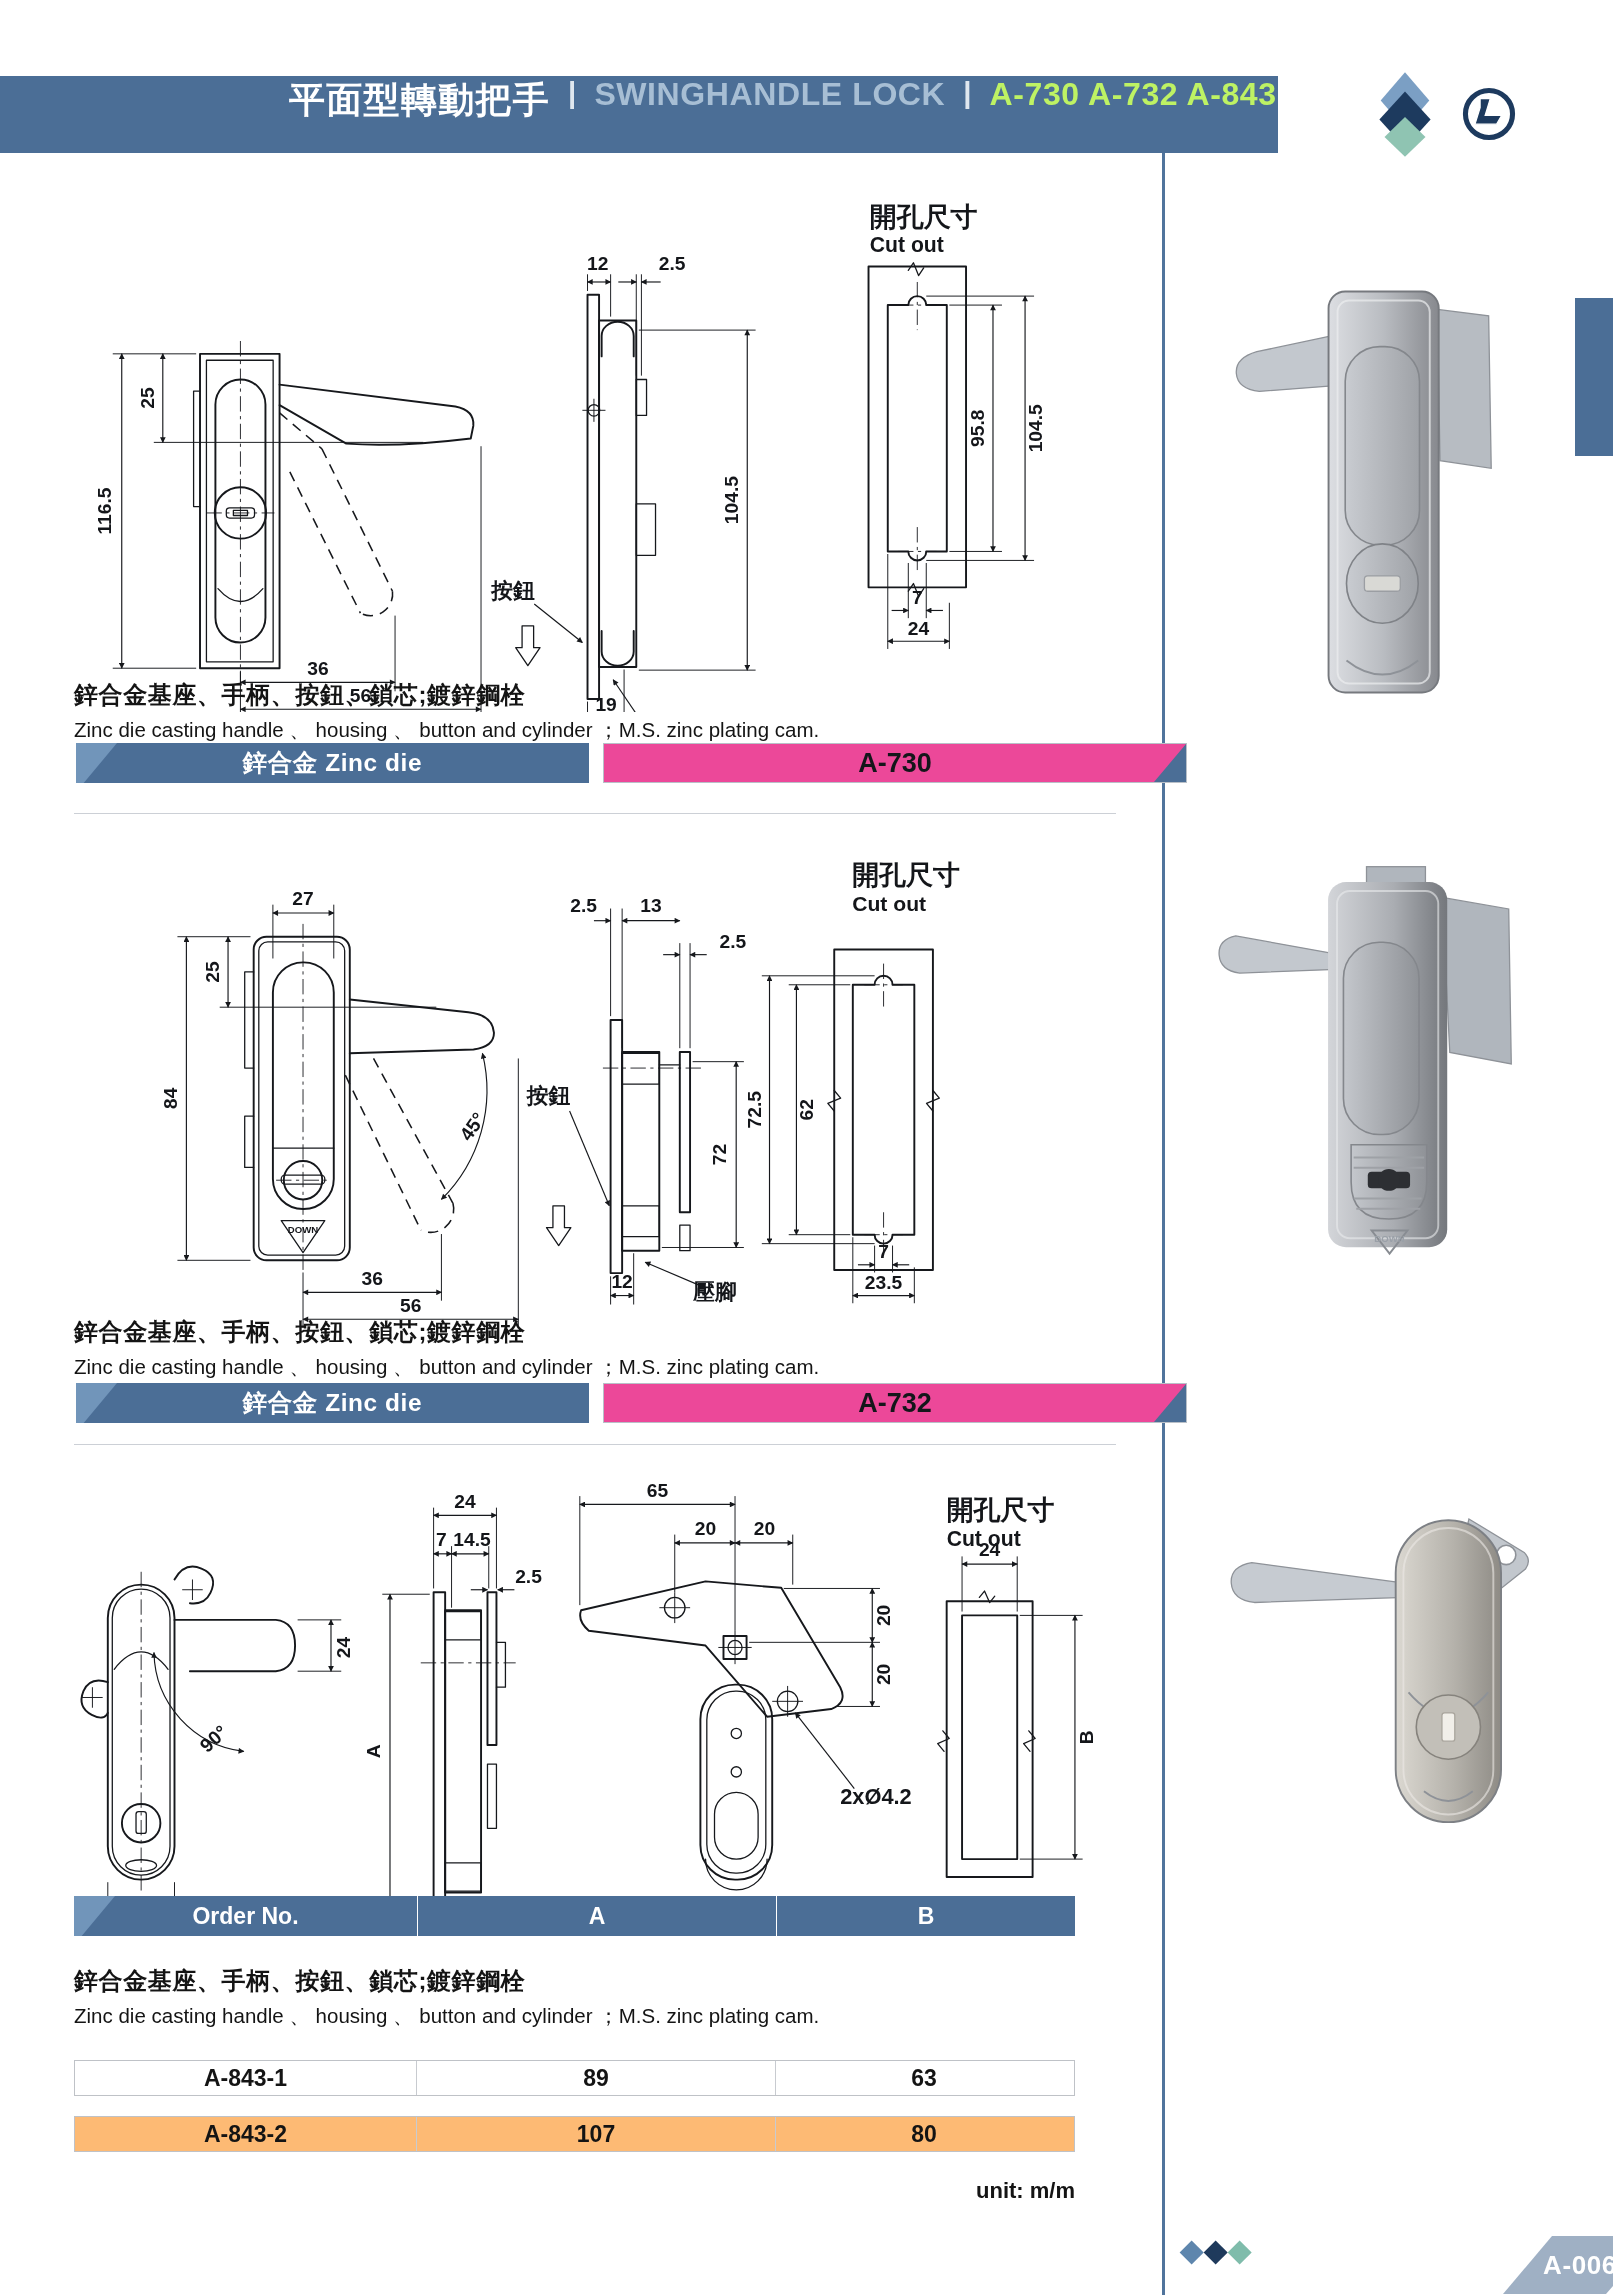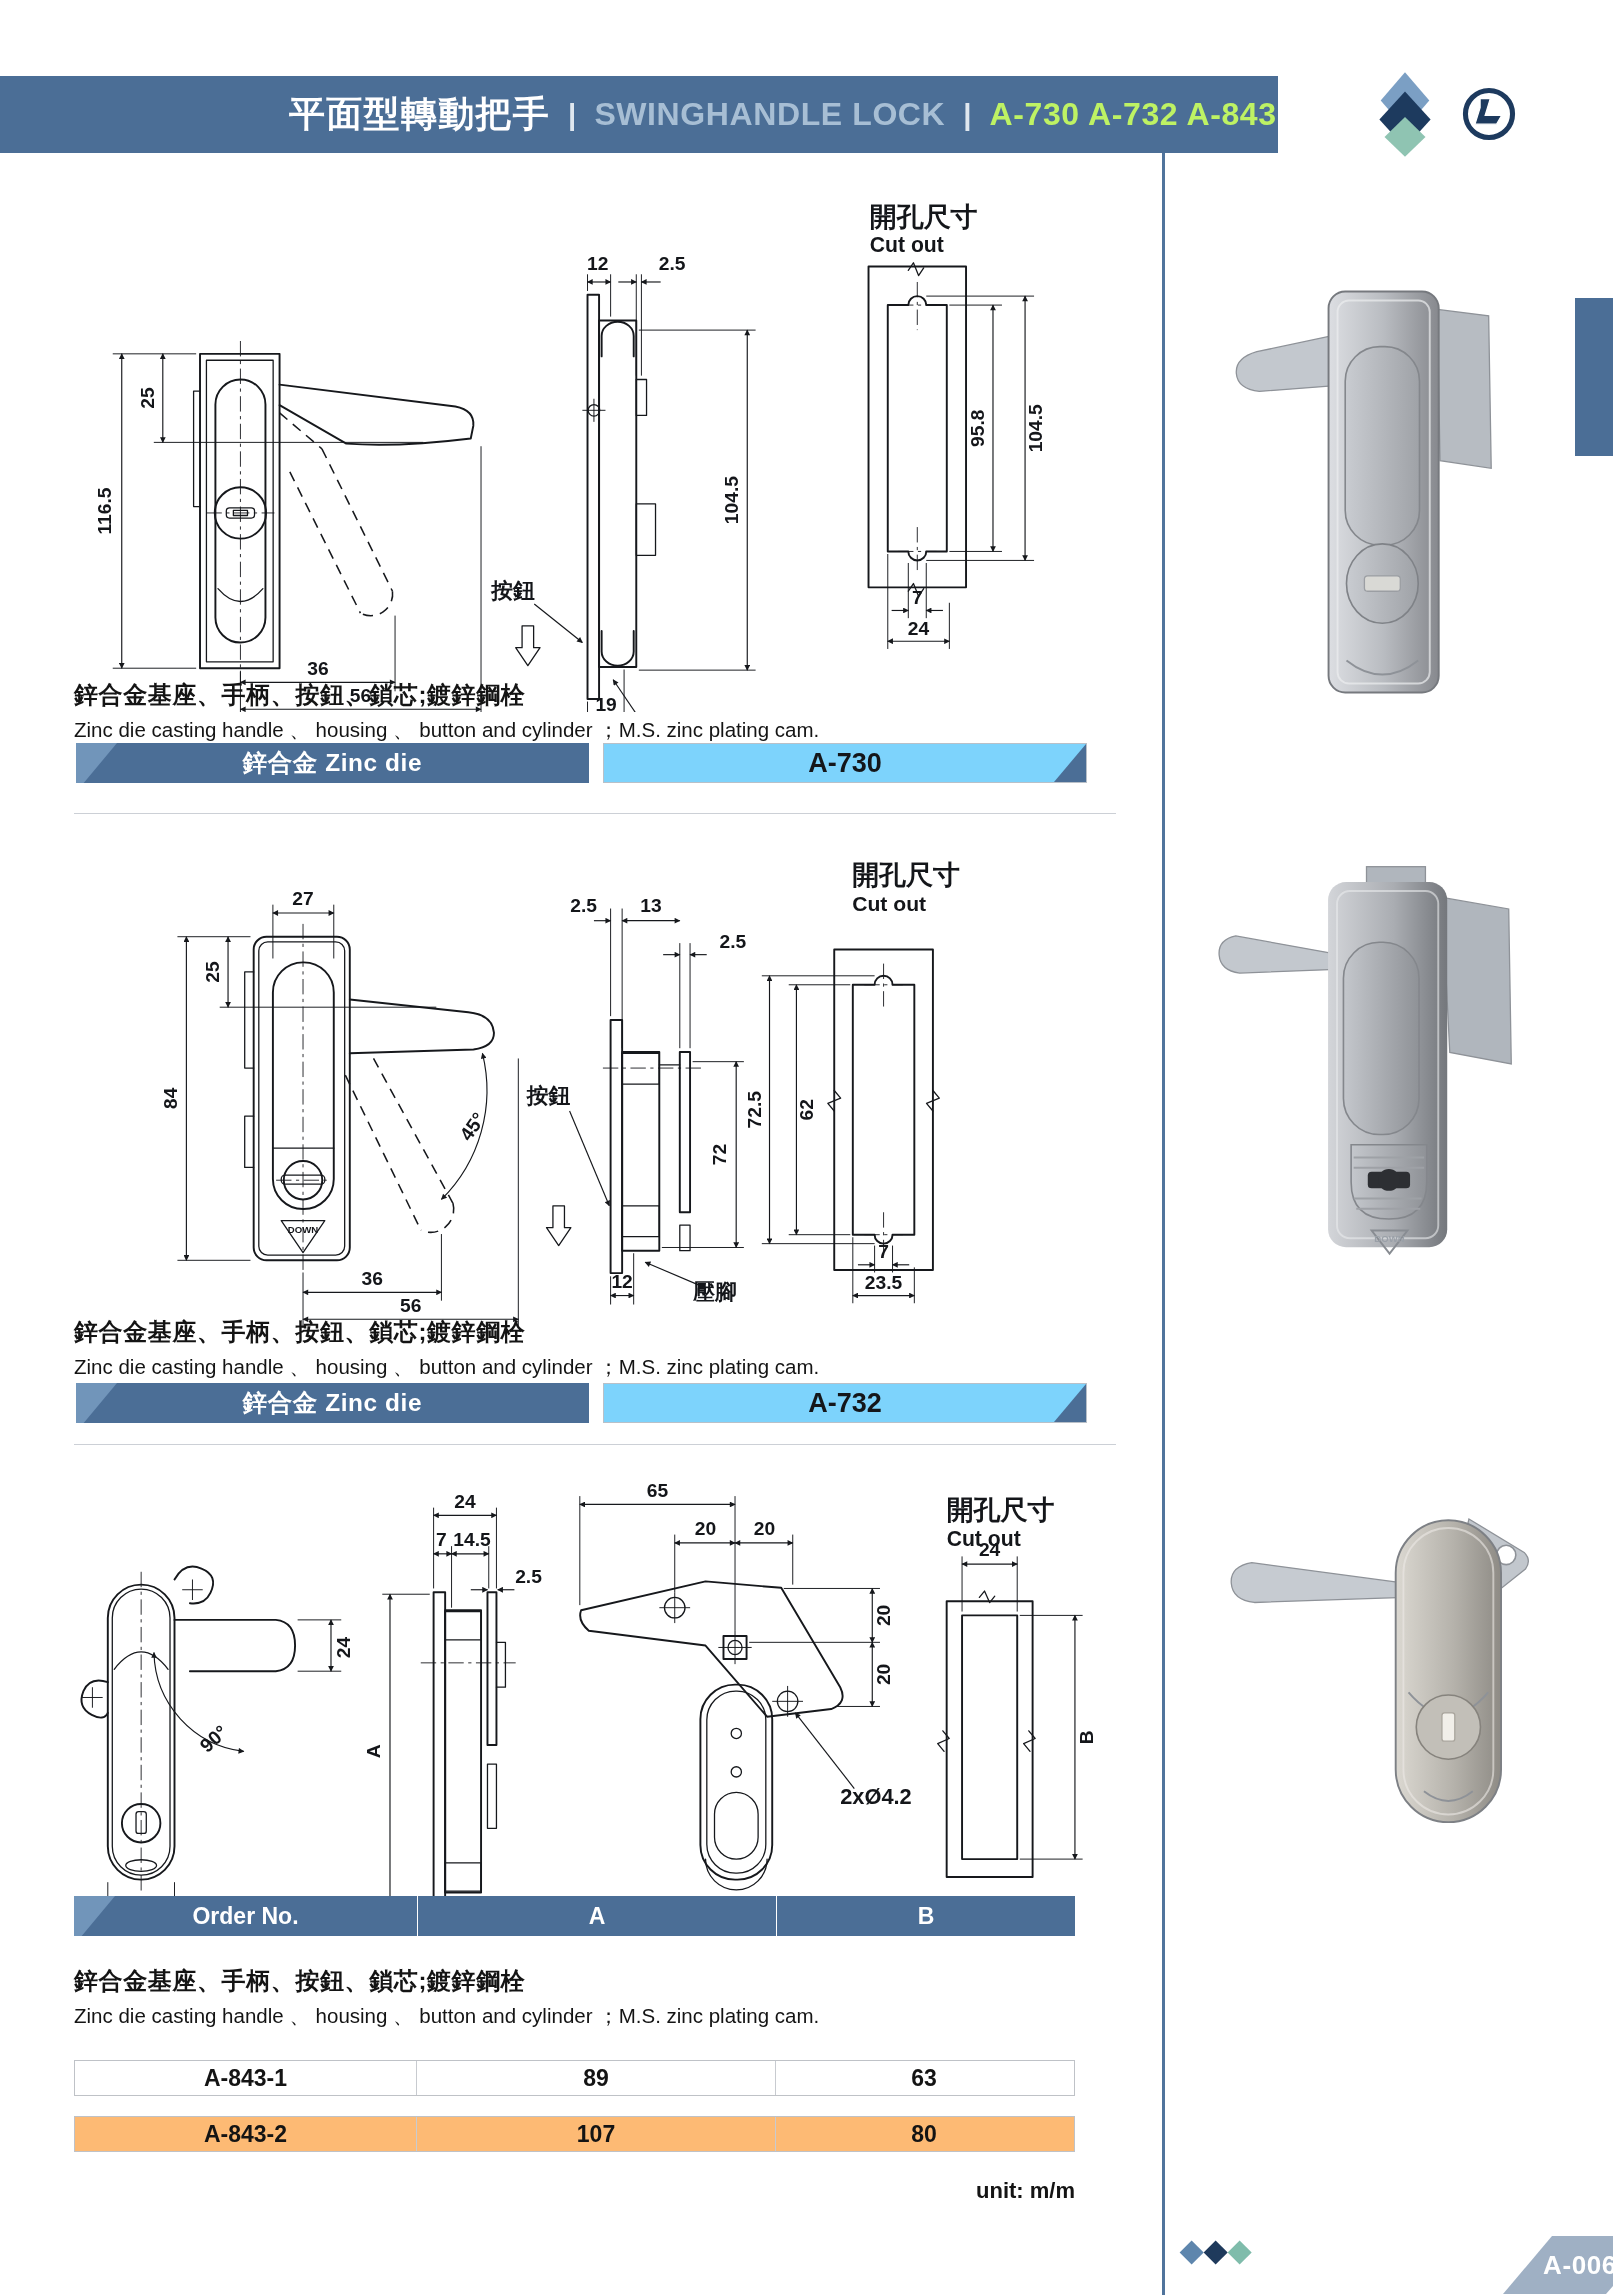--- a/index.html
+++ b/index.html
@@ -2,21 +2,21 @@
 <html style="font-size:10.3px"><head>
 <meta charset="utf-8">
 <style>
   html,body{margin:0;padding:0;background:#fff;}
   .page{position:relative;width:1614px;height:2295px;background:#fff;overflow:hidden;
         font-family:"Liberation Sans",sans-serif;color:#141414;}
   .abs{position:absolute;}
 
   
   .hdr{position:absolute;left:0;top:76px;width:1278px;height:77px;background:#4b6e96;
-       display:flex;align-items:center;padding-left:289px;box-sizing:border-box;}
+       display:flex;align-items:flex-start;padding-left:289px;box-sizing:border-box;}
   .hdr .zh{font-size:36px;font-weight:bold;color:#ffffff;letter-spacing:1.3px;}
   .hdr .sep{font-size:29.5px;color:#dfe7ef;margin:0 18px;font-weight:bold;}
   .hdr .en{font-size:32px;font-weight:bold;color:#a7bed4;letter-spacing:0.6px;}
   .hdr .models{font-size:32px;font-weight:bold;color:#bef264;letter-spacing:0.6px;}
 
   .side-tab{position:absolute;left:1575px;top:298px;width:39px;height:158px;background:#4b6e96;}
   .vline{position:absolute;left:1162px;top:153px;width:2.6px;height:2142px;background:#50749c;}
   .hrline{position:absolute;left:74px;width:1042px;height:1.3px;background:#ccd0d6;}
 
   
@@ -38,21 +38,21 @@
   
   .desc{position:absolute;left:74px;width:1026px;}
   .desc .zh{font-size:24px;font-weight:bold;letter-spacing:0.6px;}
   .desc .en{font-size:20.5px;font-weight:normal;margin-top:5.1px;letter-spacing:0px;}
   .matbar{position:absolute;left:76px;width:1011px;height:40px;}
   .mleft{position:absolute;left:0;top:0;width:513px;height:40px;background:#4b6e96;
          display:flex;align-items:center;justify-content:center;}
   .mleft:before{content:"";position:absolute;left:0;top:0;width:100%;height:100%;
          background:#7195ba;clip-path:polygon(0 0,41px 0,7.7px 100%,0 100%);}
   .mleft span{color:#fff;font-size:24.4px;font-weight:bold;letter-spacing:0.6px;}
-  .mright{position:absolute;left:527px;top:0;width:484px;height:40px;background:#7dd3fc;
+  .mright{position:absolute;left:527px;top:0;width:584px;height:40px;background:#ec4899;
           border:1.3px solid #b9c0c8;box-sizing:border-box;display:flex;align-items:center;justify-content:center;}
   .mright span{font-size:27px;font-weight:bold;color:#14161a;}
   .mright:after{content:"";position:absolute;right:0;top:0;width:32px;height:100%;
           background:#4b6e96;clip-path:polygon(100% 0,100% 100%,0 100%);}
 
   
   .tbl-head{position:absolute;left:74px;top:1896px;width:1001px;height:40px;background:#4b6e96;
             display:grid;grid-template-columns:344px 359px 298px;}
   .tbl-head:before{content:"";position:absolute;left:0;top:0;width:100%;height:100%;
             background:#7195ba;clip-path:polygon(0 0,41px 0,7.7px 100%,0 100%);}

